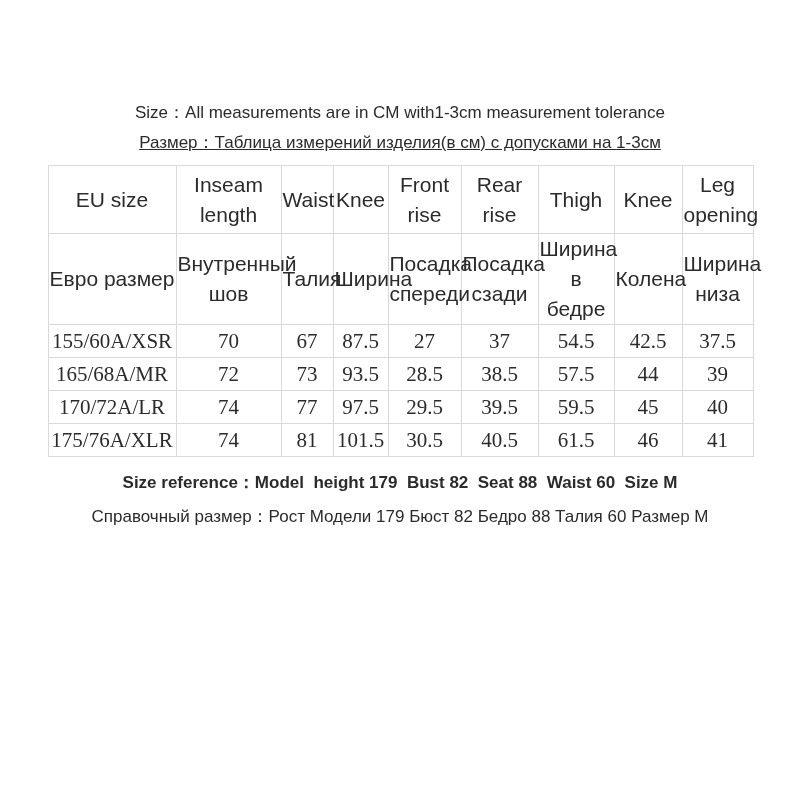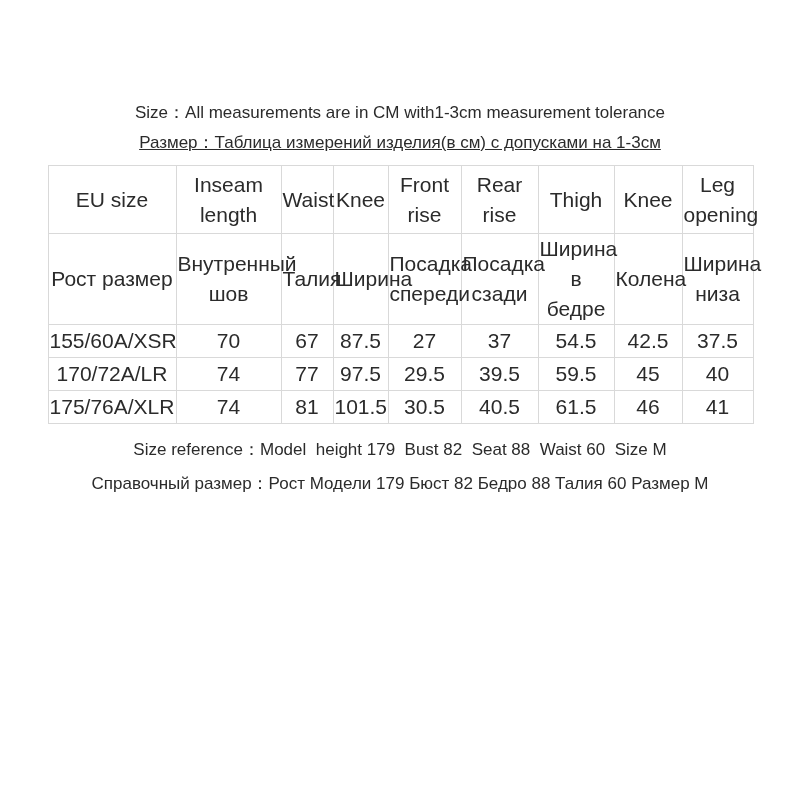--- a/index.html
+++ b/index.html
@@ -21,21 +21,21 @@
   }
   .note {
     font-size: 17px;
     line-height: 22px;
     text-align: center;
     white-space: pre-wrap;
     color: #2b2b2b;
   }
   .note.top1 { margin-bottom: 8px; }
   .note.top2 { margin-bottom: 11px; text-decoration: underline; }
-  .note.bottom1 { margin-top: 15px; }
+  .note.bottom1 { margin-top: 15px; font-weight: bold; }
   .note.bottom2 { margin-top: 12px; }
   table.size-table {
     border-collapse: collapse;
     table-layout: fixed;
     width: 705px;
     font-size: 21px;
   }
   table.size-table th,
   table.size-table td {
     border: 1px solid #d9d9d9;
@@ -51,20 +51,21 @@
     line-height: 30px;
   }
   tr.hdr-ru th {
     height: 64px;
     line-height: 30px;
   }
   tbody td {
     height: 32px;
     line-height: 32px;
     white-space: nowrap;
+    font-family: Liberation Serif, serif;
   }
 </style>
 </head>
 <body>
 
 <div class="wrap">
 
   <div class="note top1">Size：All measurements are in CM with1-3cm measurement tolerance</div>
   <div class="note top2">Размер：Таблица измерений изделия(в см) с допусками на 1-3см</div>
 
@@ -86,21 +87,21 @@
         <th>Inseam length</th>
         <th>Waist</th>
         <th>Knee</th>
         <th>Front rise</th>
         <th>Rear rise</th>
         <th>Thigh</th>
         <th>Knee</th>
         <th>Leg opening</th>
       </tr>
       <tr class="hdr-ru">
-        <th>Рост размер</th>
+        <th>Евро размер</th>
         <th>Внутренный шов</th>
         <th>Талия</th>
         <th>Ширина</th>
         <th>Посадка спереди</th>
         <th>Посадка сзади</th>
         <th>Ширина в бедре</th>
         <th>Колена</th>
         <th>Ширина низа</th>
       </tr>
     </thead>
@@ -108,20 +109,31 @@
       <tr>
         <td>155/60A/XSR</td>
         <td>70</td>
         <td>67</td>
         <td>87.5</td>
         <td>27</td>
         <td>37</td>
         <td>54.5</td>
         <td>42.5</td>
         <td>37.5</td>
+      </tr>
+      <tr>
+        <td>165/68A/MR</td>
+        <td>72</td>
+        <td>73</td>
+        <td>93.5</td>
+        <td>28.5</td>
+        <td>38.5</td>
+        <td>57.5</td>
+        <td>44</td>
+        <td>39</td>
       </tr>
       <tr>
         <td>170/72A/LR</td>
         <td>74</td>
         <td>77</td>
         <td>97.5</td>
         <td>29.5</td>
         <td>39.5</td>
         <td>59.5</td>
         <td>45</td>

